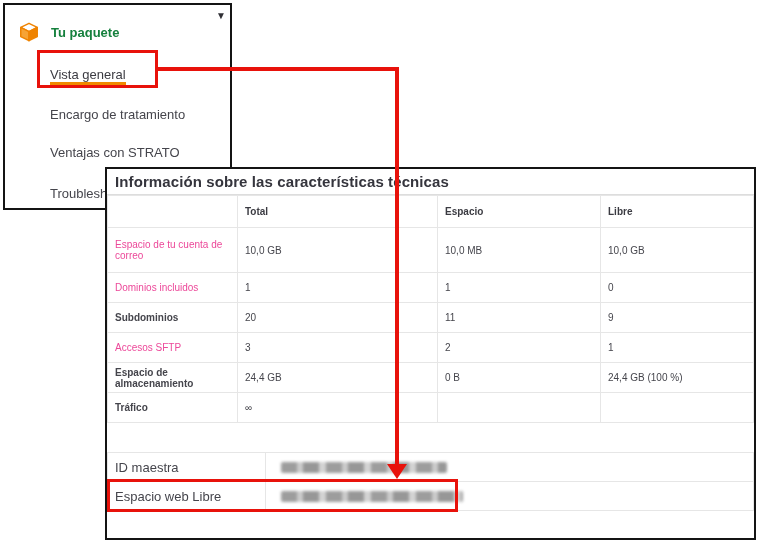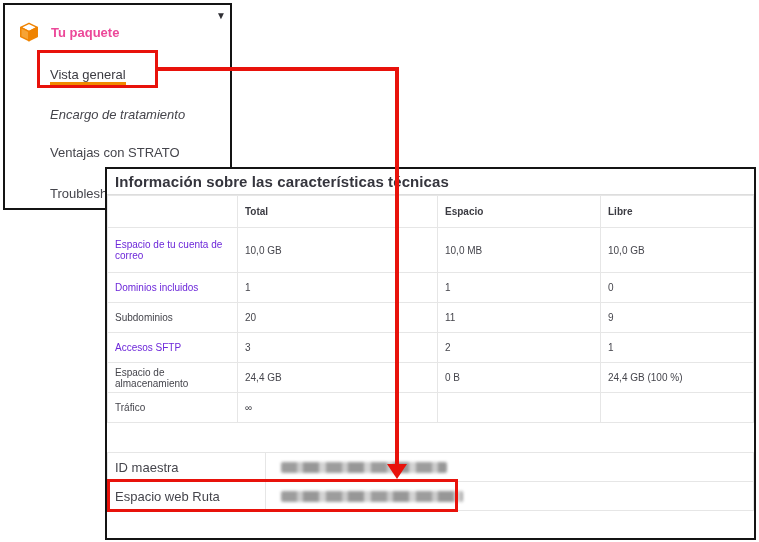--- a/index.html
+++ b/index.html
@@ -8,50 +8,50 @@
     font-family:"Liberation Sans","DejaVu Sans",sans-serif;color:#3f3f46;
   }
 
   
   .sidebar{
     position:absolute;left:3px;top:3px;width:225px;height:203px;
     background:#ffffff;border:2px solid #141414;z-index:1;
   }
   .sb-header{position:absolute;left:12px;top:14px;right:10px;height:26px;display:flex;align-items:center;}
   .pkg-icon{width:24px;height:24px;display:inline-flex;align-items:center;justify-content:center;}
-  .sb-title{margin-left:10px;font-size:13px;font-weight:bold;color:#ec4899;}
+  .sb-title{margin-left:10px;font-size:13px;font-weight:bold;color:#15803d;}
   .caret{position:absolute;right:4px;top:5px;font-size:10px;color:#2f2f35;cursor:pointer;}
   .sb-item{
     position:absolute;left:45px;font-size:13px;color:#45454c;white-space:nowrap;cursor:pointer;
   }
   .sb-item.active span{border-bottom:3px solid #f08a00;padding-bottom:0;font-weight:normal;color:#3b3b42;}
   .sb-i0{top:62px;}
-  .sb-i1{top:102px;font-style:italic;}
+  .sb-i1{top:102px;}
   .sb-i2{top:140px;}
   .sb-i3{top:181px;}
 
   
   .panel{
     position:absolute;left:105px;top:167px;width:647px;height:369px;
     background:#ffffff;border:2px solid #141414;z-index:2;
   }
   .panel-title{
     height:25px;line-height:25px;padding-left:8px;font-size:15px;font-weight:bold;
     color:#35353d;border-bottom:1px solid #dddddd;letter-spacing:0.1px;
   }
   table.main-table{border-collapse:collapse;width:100%;table-layout:fixed;}
   table.main-table th, table.main-table td{
     border:1px solid #e6e6e6;padding:0 7px;font-size:10px;vertical-align:middle;
     overflow:hidden;text-align:left;
   }
   table.main-table th{font-weight:bold;color:#3b3b42;height:31px;}
   table.main-table td{color:#45454c;height:29px;}
   tr.row-tall td{height:44px;}
-  .cell-link{color:#6d28d9;cursor:pointer;}
-  .cell-plain{color:#45454c;}
+  .cell-link{color:#ec4899;cursor:pointer;}
+  .cell-plain{color:#45454c;font-weight:bold;}
   .gap{height:29px;}
   table.detail-table{border-collapse:collapse;width:100%;table-layout:fixed;border-radius:16px;}
   table.detail-table td{
     border:1px solid #e6e6e6;padding:0 7px;font-size:13px;color:#45454c;height:28px;vertical-align:middle;
   }
   .blur-bar{
     height:11px;border-radius:2px;margin-left:8px;
     background:repeating-linear-gradient(90deg,#8d8d8d 0 16px,#c2c2c2 16px 22px,#868686 22px 38px,#cccccc 38px 45px);
     filter:blur(1.6px);opacity:0.85;
   }
@@ -168,21 +168,21 @@
           <col>
         </colgroup>
       <tbody>
           <tr>
         <td>ID maestra</td>
         <td>
               <div class="blur-bar b1"></div>
             </td>
       </tr>
       <tr>
-        <td>Espacio web Ruta</td>
+        <td>Espacio web Libre</td>
         <td>
               <div class="blur-bar b2"></div>
             </td>
       </tr>
     </tbody>
       </table>
   </div>
 
   <div class="red red-box rb-vista"></div>
   <div class="red red-hline"></div>

